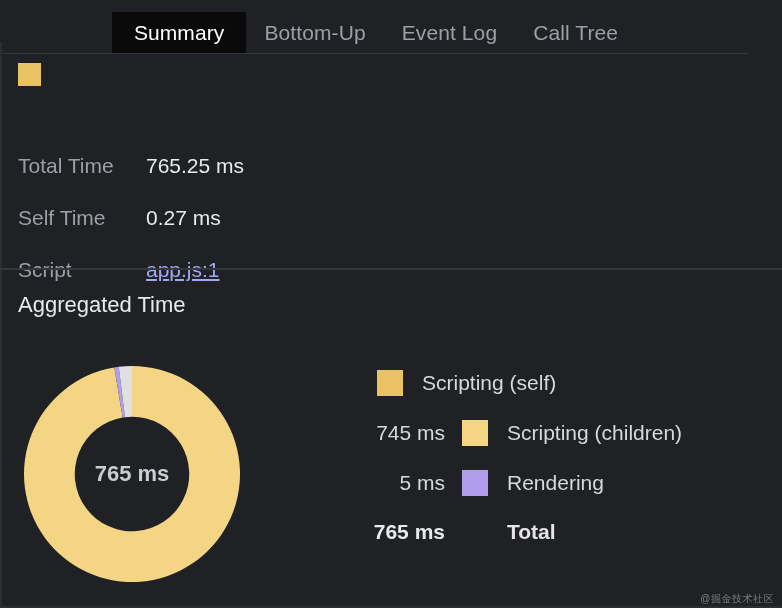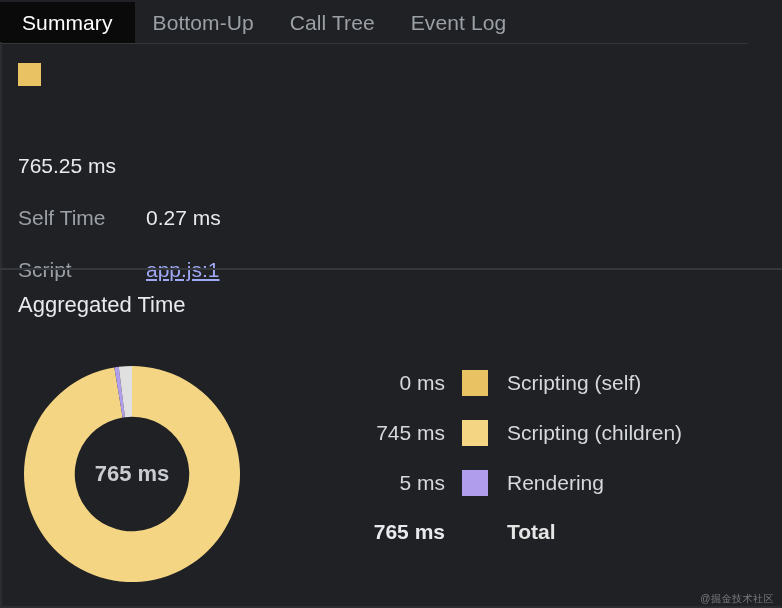--- a/index.html
+++ b/index.html
@@ -13,27 +13,28 @@
     overflow: hidden;
     font-family: "Liberation Sans", sans-serif;
     color: #e8eaed;
     position: relative;
     -webkit-font-smoothing: antialiased;
   }
 
   
   .tabbar {
     position: absolute;
-    left: 0; top: 2px;
+    left: 0; top: 12px;
     width: 748px;
     height: 42px;
     background: #202124;
     display: flex;
     align-items: stretch;
     box-sizing: border-box;
+    justify-content: center;
   }
   .tabbar::after {
     content: "";
     position: absolute;
     left: 0; right: 0; bottom: 0;
     height: 1px;
     background: #34373b;
   }
   .tab {
     display: flex;
@@ -225,36 +226,37 @@
 <body>
 
 <div class="tabbar">
   <div class="tab first selected">
     <span>Summary</span>
   </div>
   <div class="tab">
     <span>Bottom-Up</span>
   </div>
   <div class="tab">
+    <span>Event Log</span>
+  </div>
+  <div class="tab">
     <span>Call Tree</span>
-  </div>
-  <div class="tab">
-    <span>Event Log</span>
   </div>
 </div>
 
 <div class="left-edge"></div>
 
 <div class="detail">
 
   <div class="detail-title">
     <span class="swatch-lg" style="background: rgb(232, 194, 99);"></span>
   </div>
 
   <div class="kv-row r0">
+    <span class="kv-label">Total Time</span>
     <span class="kv-value">765.25 ms</span>
   </div>
 
   <div class="kv-row r1">
     <span class="kv-label">Self Time</span>
     <span class="kv-value">0.27 ms</span>
   </div>
 
   <div class="kv-row r2">
     <span class="kv-label">Script</span>
@@ -274,21 +276,20 @@
         <path d="M 92.33891827681174 3.4538307006447724 A 108 108 0 0 1 96.7280646082108 2.81858495543095 L 102.96587424235172 53.193850026378406 A 57.24 57.24 0 0 0 100.63962668671023 53.530530271341725 Z" fill="#b09eec"></path>
         <path d="M 96.7280646082108 2.81858495543095 A 108 108 0 0 1 109.99999999999989 2 L 109.99999999999994 52.76 A 57.24 57.24 0 0 0 102.96587424235172 53.193850026378406 Z" fill="#e0e0e0"></path>
       </g>
   </svg>
   <div class="donut-center">765 ms</div>
 </div>
 
 <div class="legend">
 
   <div class="legend-row">
-    <span class="legend-value">0 ms</span>
     <span class="legend-swatch" id="sw0" style="background: rgb(232, 194, 99);"></span>
     <span class="legend-label">Scripting (self)</span>
   </div>
 
   <div class="legend-row">
     <span class="legend-value">745 ms</span>
     <span class="legend-swatch" id="sw1" style="background: rgb(243, 213, 132);"></span>
     <span class="legend-label">Scripting (children)</span>
   </div>
 

